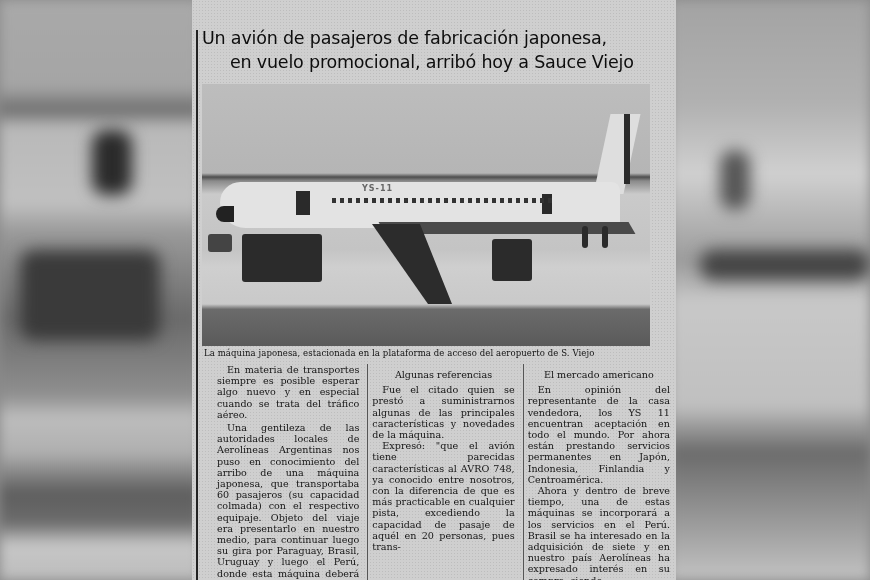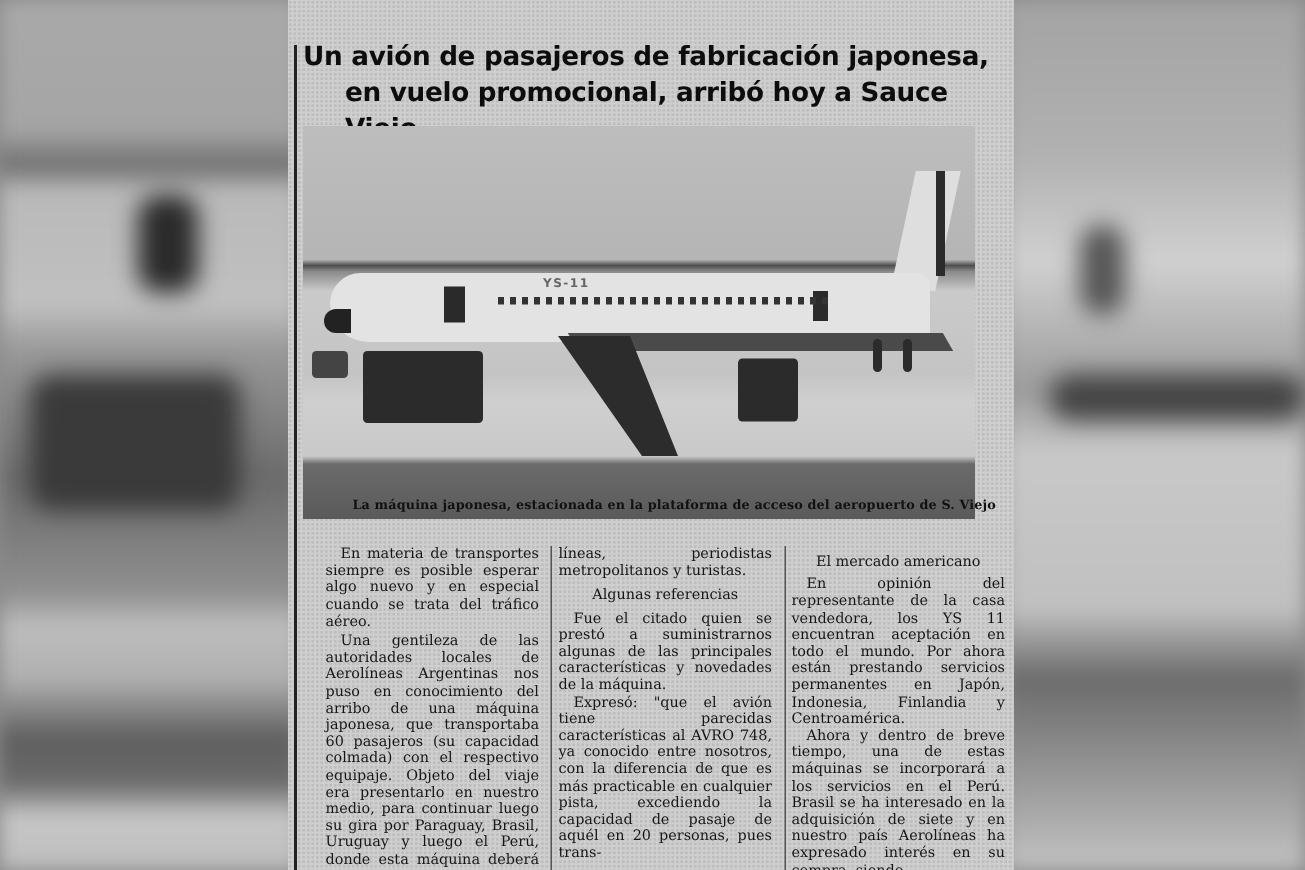--- a/index.html
+++ b/index.html
@@ -19,21 +19,21 @@
   .clip {
     position:absolute; left:192px; top:0; width:484px; height:580px;
     background:#cfcfcf;
     background-image:radial-gradient(#bdbdbd 1px, transparent 1px);
     background-size:3px 3px;
     color:#141414;
   }
   .clip-rule { position:absolute; left:4px; top:30px; width:2px; height:550px; background:#222; }
   .headline {
     position:absolute; left:8px; top:26px; width:470px;
-    font-family:"DejaVu Sans", sans-serif; font-weight:bold;
+    font-family:"DejaVu Sans", sans-serif; font-weight:normal;
     font-size:17.5px; line-height:24px; color:#0d0d0d; letter-spacing:-0.2px;
   }
   .headline .l1 { display:block; padding-left:2px; }
   .headline .l2 { display:block; padding-left:30px; }
 
   .photo {
     position:absolute; left:10px; top:84px; width:448px; height:262px;
     background:linear-gradient(#bdbdbd 0%, #b5b5b5 34%, #4e4e4e 35.5%, #8a8a8a 37%, #cacaca 42%, #c4c4c4 63%, #cfcfcf 70%, #c9c9c9 84%, #6b6b6b 86%, #5a5a5a 100%);
     overflow:hidden;
   }
@@ -41,22 +41,22 @@
   .nose { position:absolute; left:14px; top:122px; width:18px; height:16px; background:#222; border-radius:10px 0 0 10px; }
   .tail { position:absolute; left:400px; top:30px; width:30px; height:80px; background:#dedede; transform:skewX(-12deg); }
   .tailbar { position:absolute; left:422px; top:30px; width:6px; height:70px; background:#2b2b2b; }
   .door { position:absolute; top:107px; width:14px; height:24px; background:#2a2a2a; }
   .windows { position:absolute; left:130px; top:114px; width:220px; height:5px; background:repeating-linear-gradient(90deg,#333 0 4px, transparent 4px 8px); }
   .regmark { position:absolute; left:160px; top:100px; font:bold 8px "DejaVu Sans", sans-serif; color:#666; letter-spacing:1px;text-align:right; }
   .wing { position:absolute; left:180px; top:138px; width:250px; height:12px; background:#4a4a4a; transform:skewX(30deg); }
   .stair { position:absolute; left:170px; top:140px; width:80px; height:80px; background:#2c2c2c; clip-path:polygon(0 0,60% 0,100% 100%,70% 100%); }
   .crowd { position:absolute; background:#2b2b2b; border-radius:3px; }
   .caption {
-    position:absolute; left:12px; top:332px; width:460px;
-    font-size:8.5px; font-weight:bold; text-align:right; color:#111; letter-spacing:0.1px;
+    position:absolute; left:12px; top:348px; width:460px;
+    font-size:8.5px; font-weight:normal; text-align:left; color:#111; letter-spacing:0.1px;
   }
 
   .cols { position:absolute; left:6px; top:364px; width:472px; height:216px; display:flex; gap:8px; overflow:hidden; }
   .col { width:150px; font-size:9.6px; line-height:11.2px; text-align:justify; color:#151515;padding-left:19px; }
   .col p { margin:0; text-indent:10px; }
   .col p.cont { text-indent:0; }
   .subhead { font-weight:normal; text-align:center; margin:5px 0 4px; font-size:9.6px; text-indent:0 !important; }
   .col + .col { border-left:1px solid #555; padding-left:4px; }
 </style>
 </head>
@@ -99,21 +99,20 @@
 
   <div class="caption">La máquina japonesa, estacionada en la plataforma de acceso del aeropuerto de S. Viejo</div>
 
   <div class="cols">
     <div class="col">
       <p>En materia de transportes siempre es posible esperar algo nuevo y en especial cuando se trata del tráfico aéreo.</p>
       <p style="margin-top:2px;">Una gentileza de las autoridades locales de Aerolíneas Argentinas nos puso en conocimiento del arribo de una máquina japonesa, que transportaba 60 pasajeros (su capacidad colmada) con el respectivo equipaje. Objeto del viaje era presentarlo en nuestro medio, para continuar luego su gira por Paraguay, Brasil, Uruguay y luego el Perú, donde esta máquina deberá ser entregada, pues ha sido vendida para la línea oficial de aquel país.</p>
 
     </div>
     <div class="col">
-      <p class="cont">líneas, periodistas metropolitanos y turistas.</p>
       <div class="subhead">Algunas referencias</div>
       <p>Fue el citado quien se prestó a suministrarnos algunas de las principales características y novedades de la máquina.</p>
       <p>Expresó: "que el avión tiene parecidas características al AVRO 748, ya conocido entre nosotros, con la diferencia de que es más practicable en cualquier pista, excediendo la capacidad de pasaje de aquél en 20 personas, pues trans-</p>
     </div>
     <div class="col">
       <div class="subhead">El mercado americano</div>
       <p>En opinión del representante de la casa vendedora, los YS 11 encuentran aceptación en todo el mundo. Por ahora están prestando servicios permanentes en Japón, Indonesia, Finlandia y Centroamérica.</p>
       <p>Ahora y dentro de breve tiempo, una de estas máquinas se incorporará a los servicios en el Perú. Brasil se ha interesado en la adquisición de siete y en nuestro país Aerolíneas ha expresado interés en su compra, siendo</p>
     </div>
   </div>

